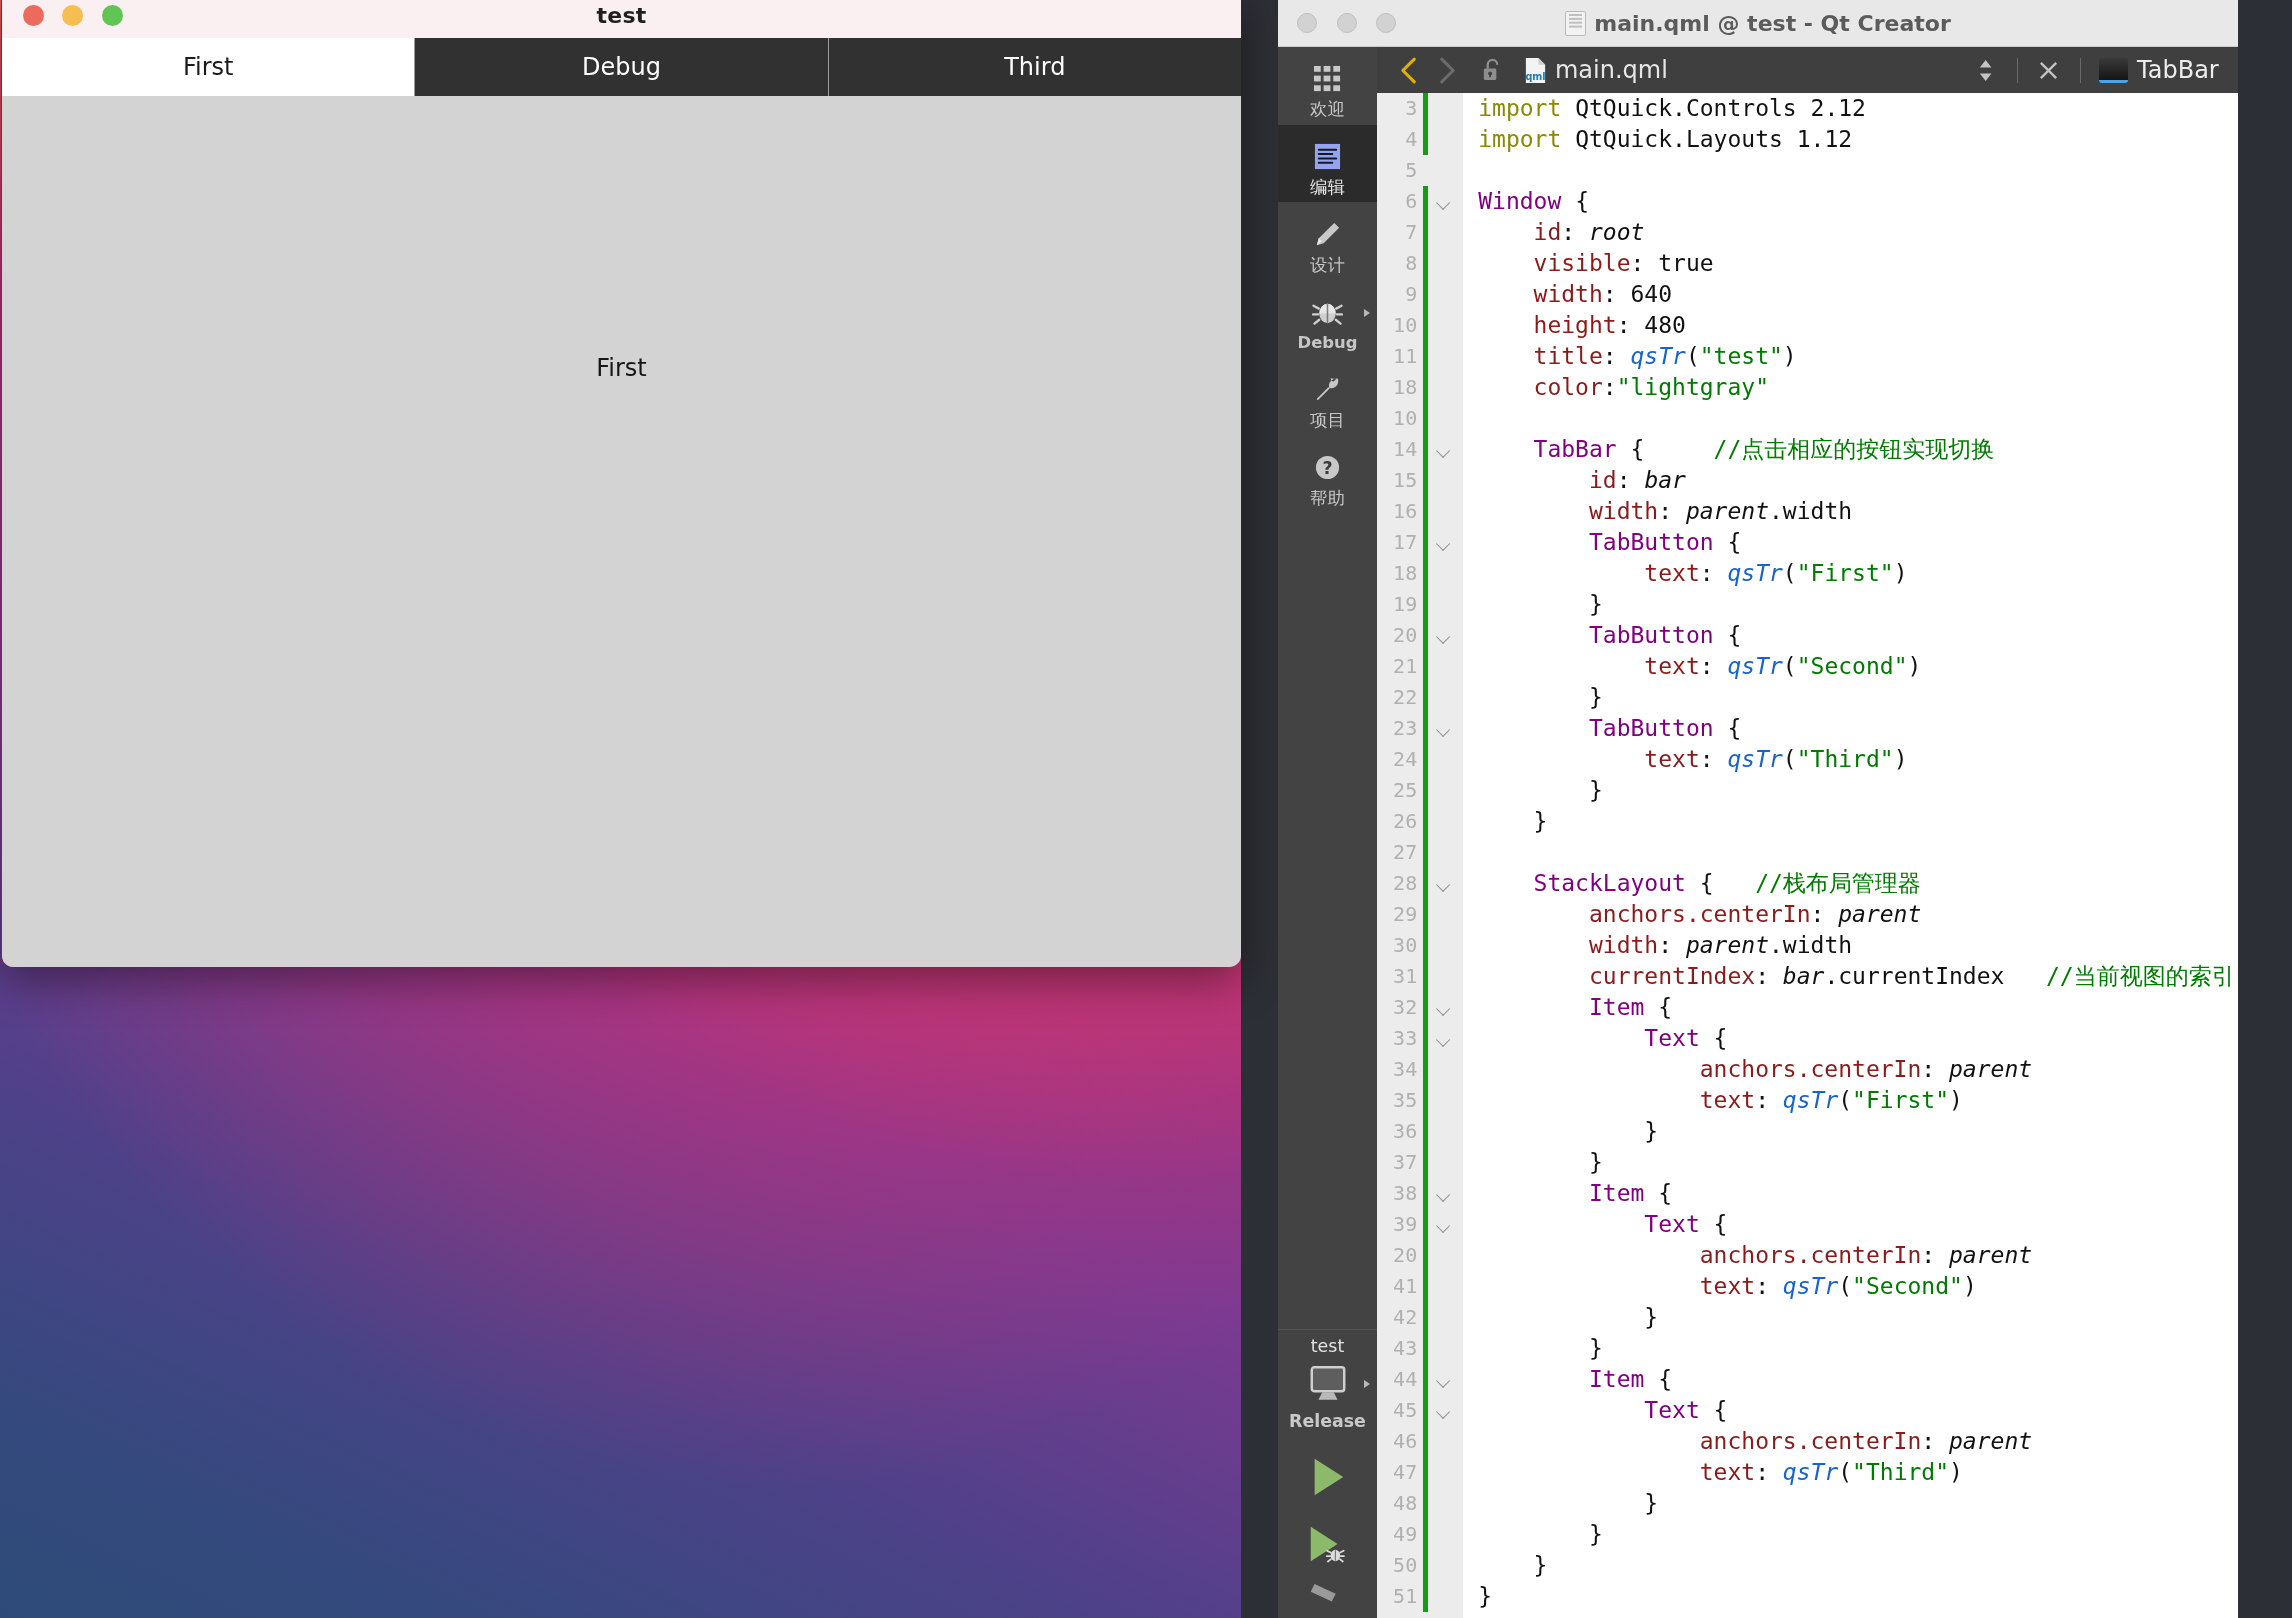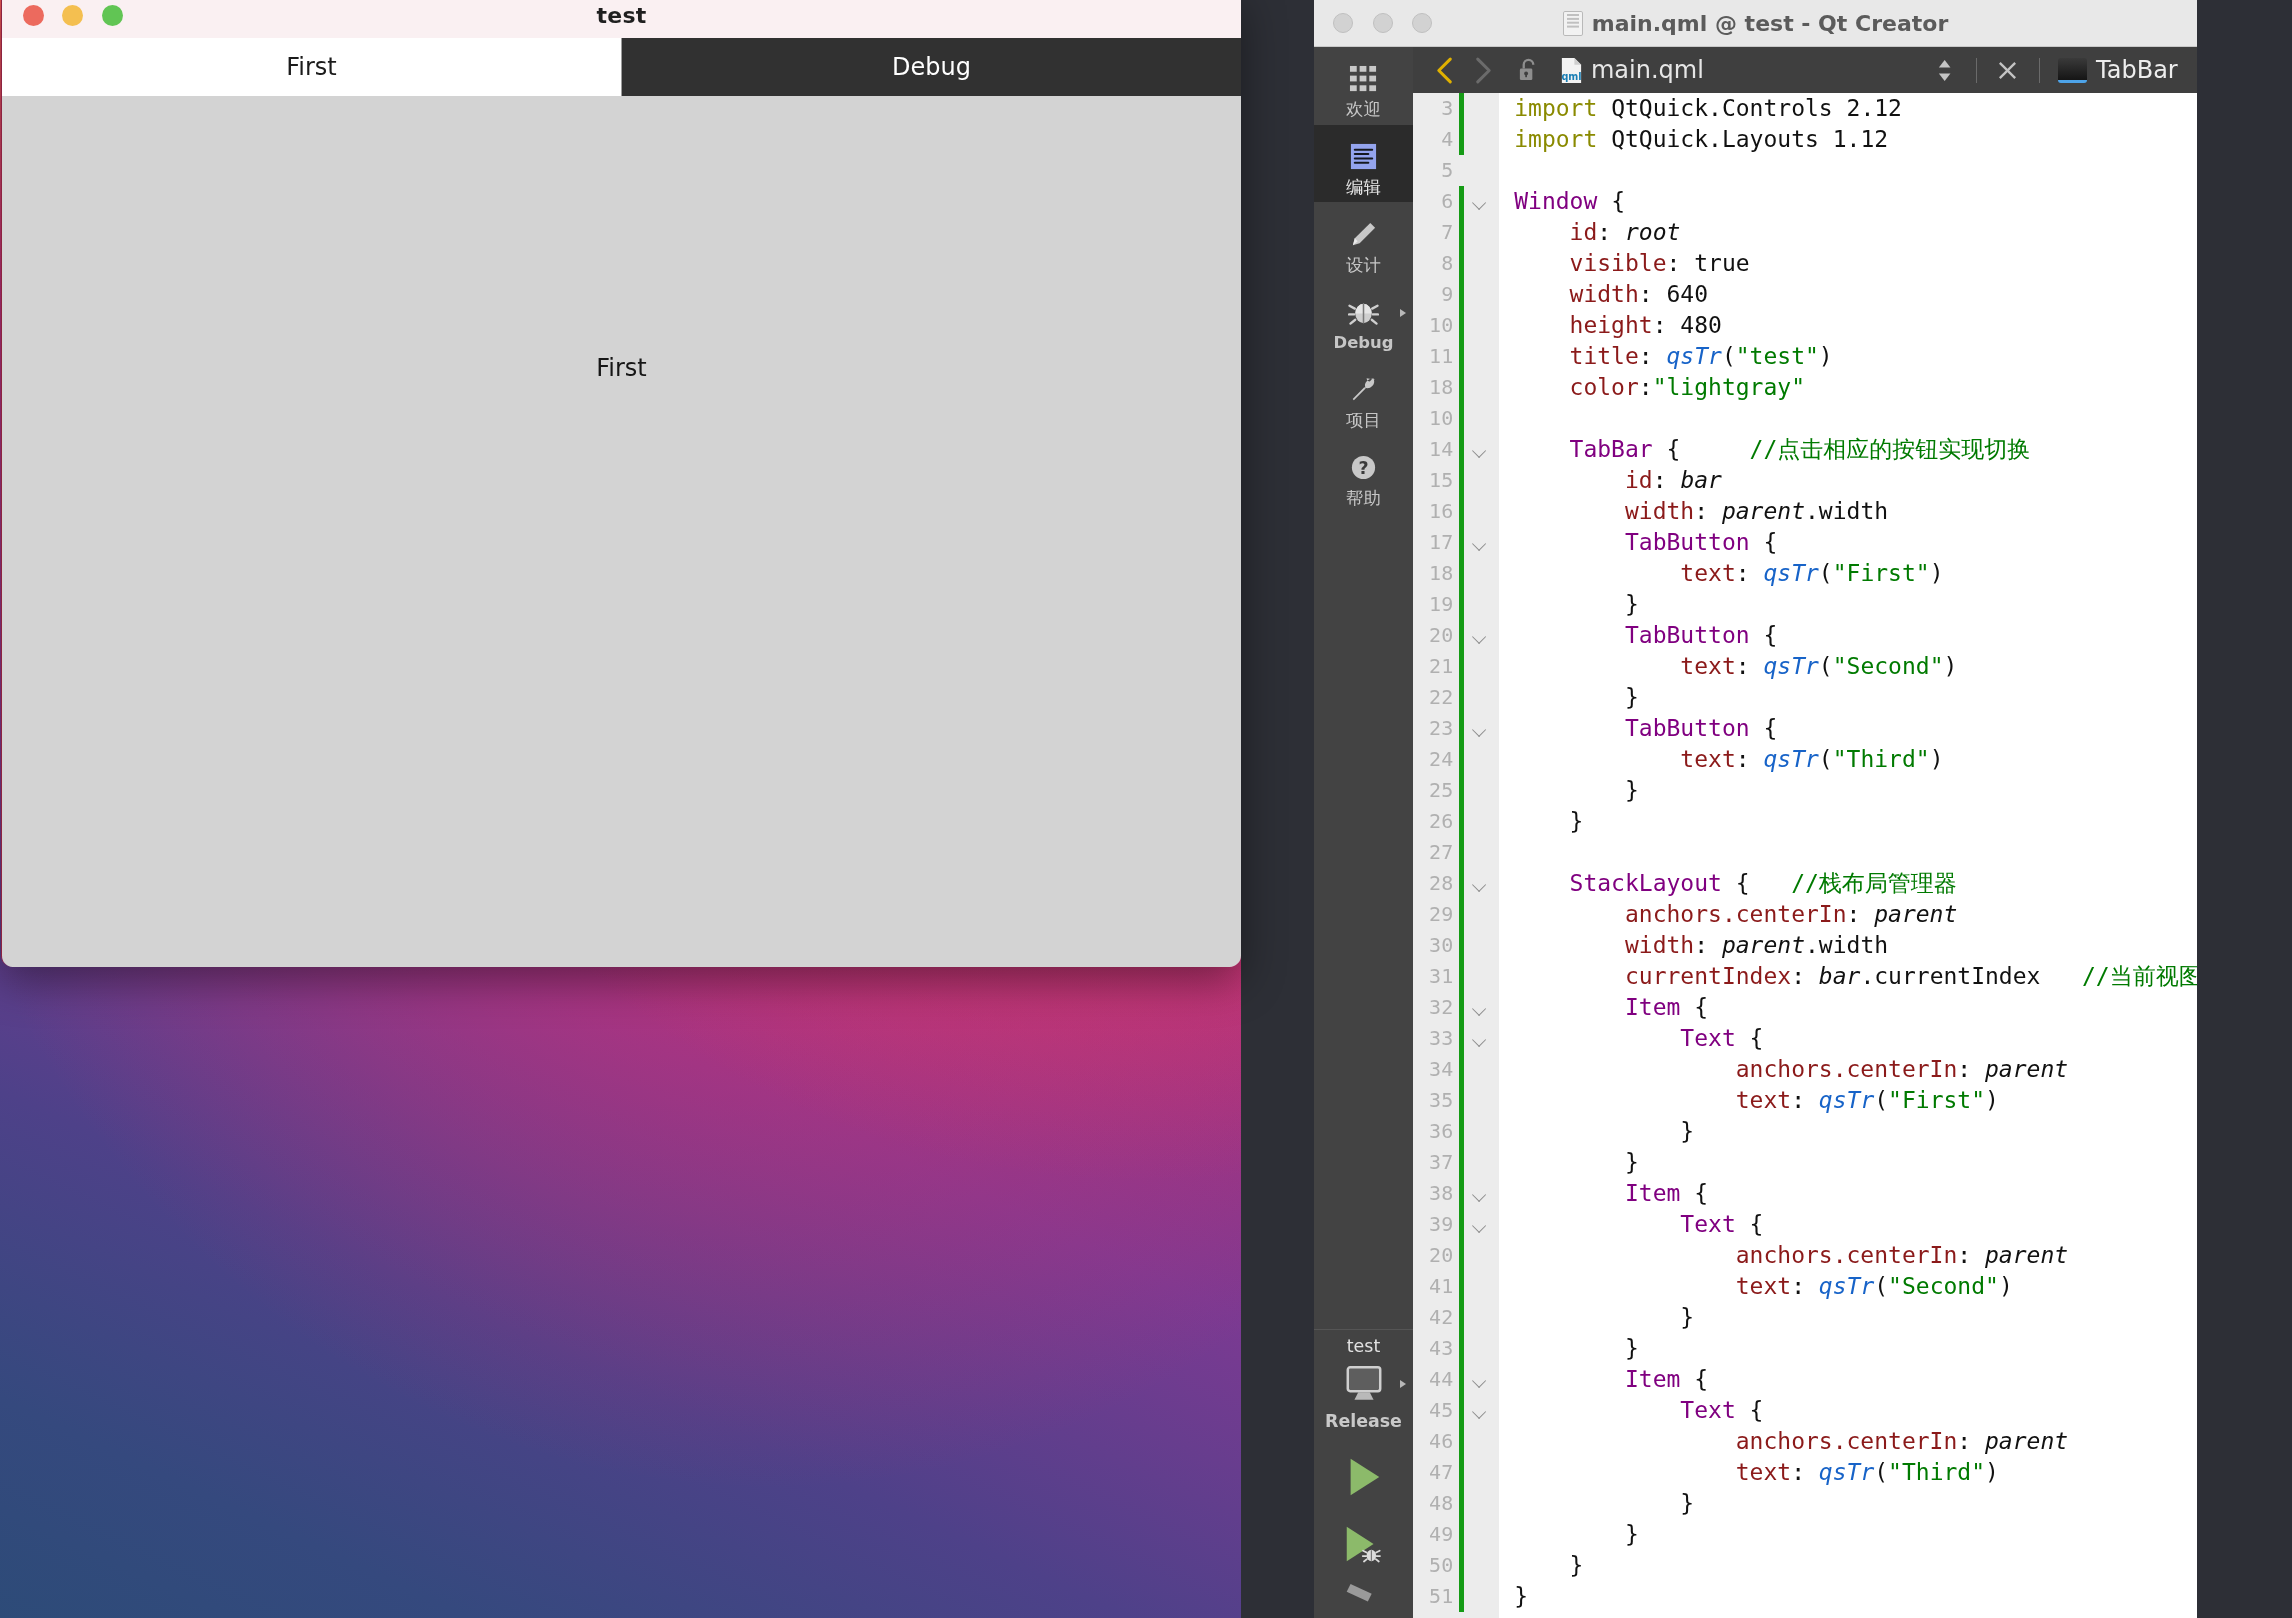--- a/index.html
+++ b/index.html
@@ -57,21 +57,21 @@
     display:flex;align-items:flex-start;justify-content:center;
     position:relative;
   }
   #app-content-text{
     position:absolute;left:0;right:0;top:258px;text-align:center;
     font-size:24px;color:#161616;font-family:"DejaVu Sans", sans-serif;
   }
 
   
   #creator{
-    position:absolute;left:1314px;top:0;width:883px;height:1618px;
+    position:absolute;left:1278px;top:0;width:960px;height:1618px;
     background:#3c3f41;overflow:hidden;
   }
   #creator-titlebar{
     height:46px;background:#e8e8e8;position:relative;display:flex;align-items:center;
     border-bottom:1px solid #c9c9c9;
   }
   #creator-traffic{display:flex;gap:19.3px;margin-left:19.3px;}
   .clight{width:20px;height:20px;border-radius:50%;background:#d2d2d2;border:1px solid #c0c0c0;box-sizing:border-box;}
   #creator-title{
     position:absolute;left:0;right:0;text-align:center;
@@ -184,20 +184,21 @@
     <div id="traffic">
       <span class="light red"></span>
       <span class="light yellow"></span>
       <span class="light green"></span>
     </div>
     <div id="app-title">test</div>
   </div>
   <div id="app-tabbar">
     <div class="app-tab active">First</div>
     <div class="app-tab">Debug</div>
+    <div class="app-tab">Third</div>
   </div>
   <div id="app-content">
     <div id="app-content-text">First</div>
   </div>
 </div>
 
 <div id="creator">
 
   <div id="creator-titlebar">
     <div id="creator-traffic">

